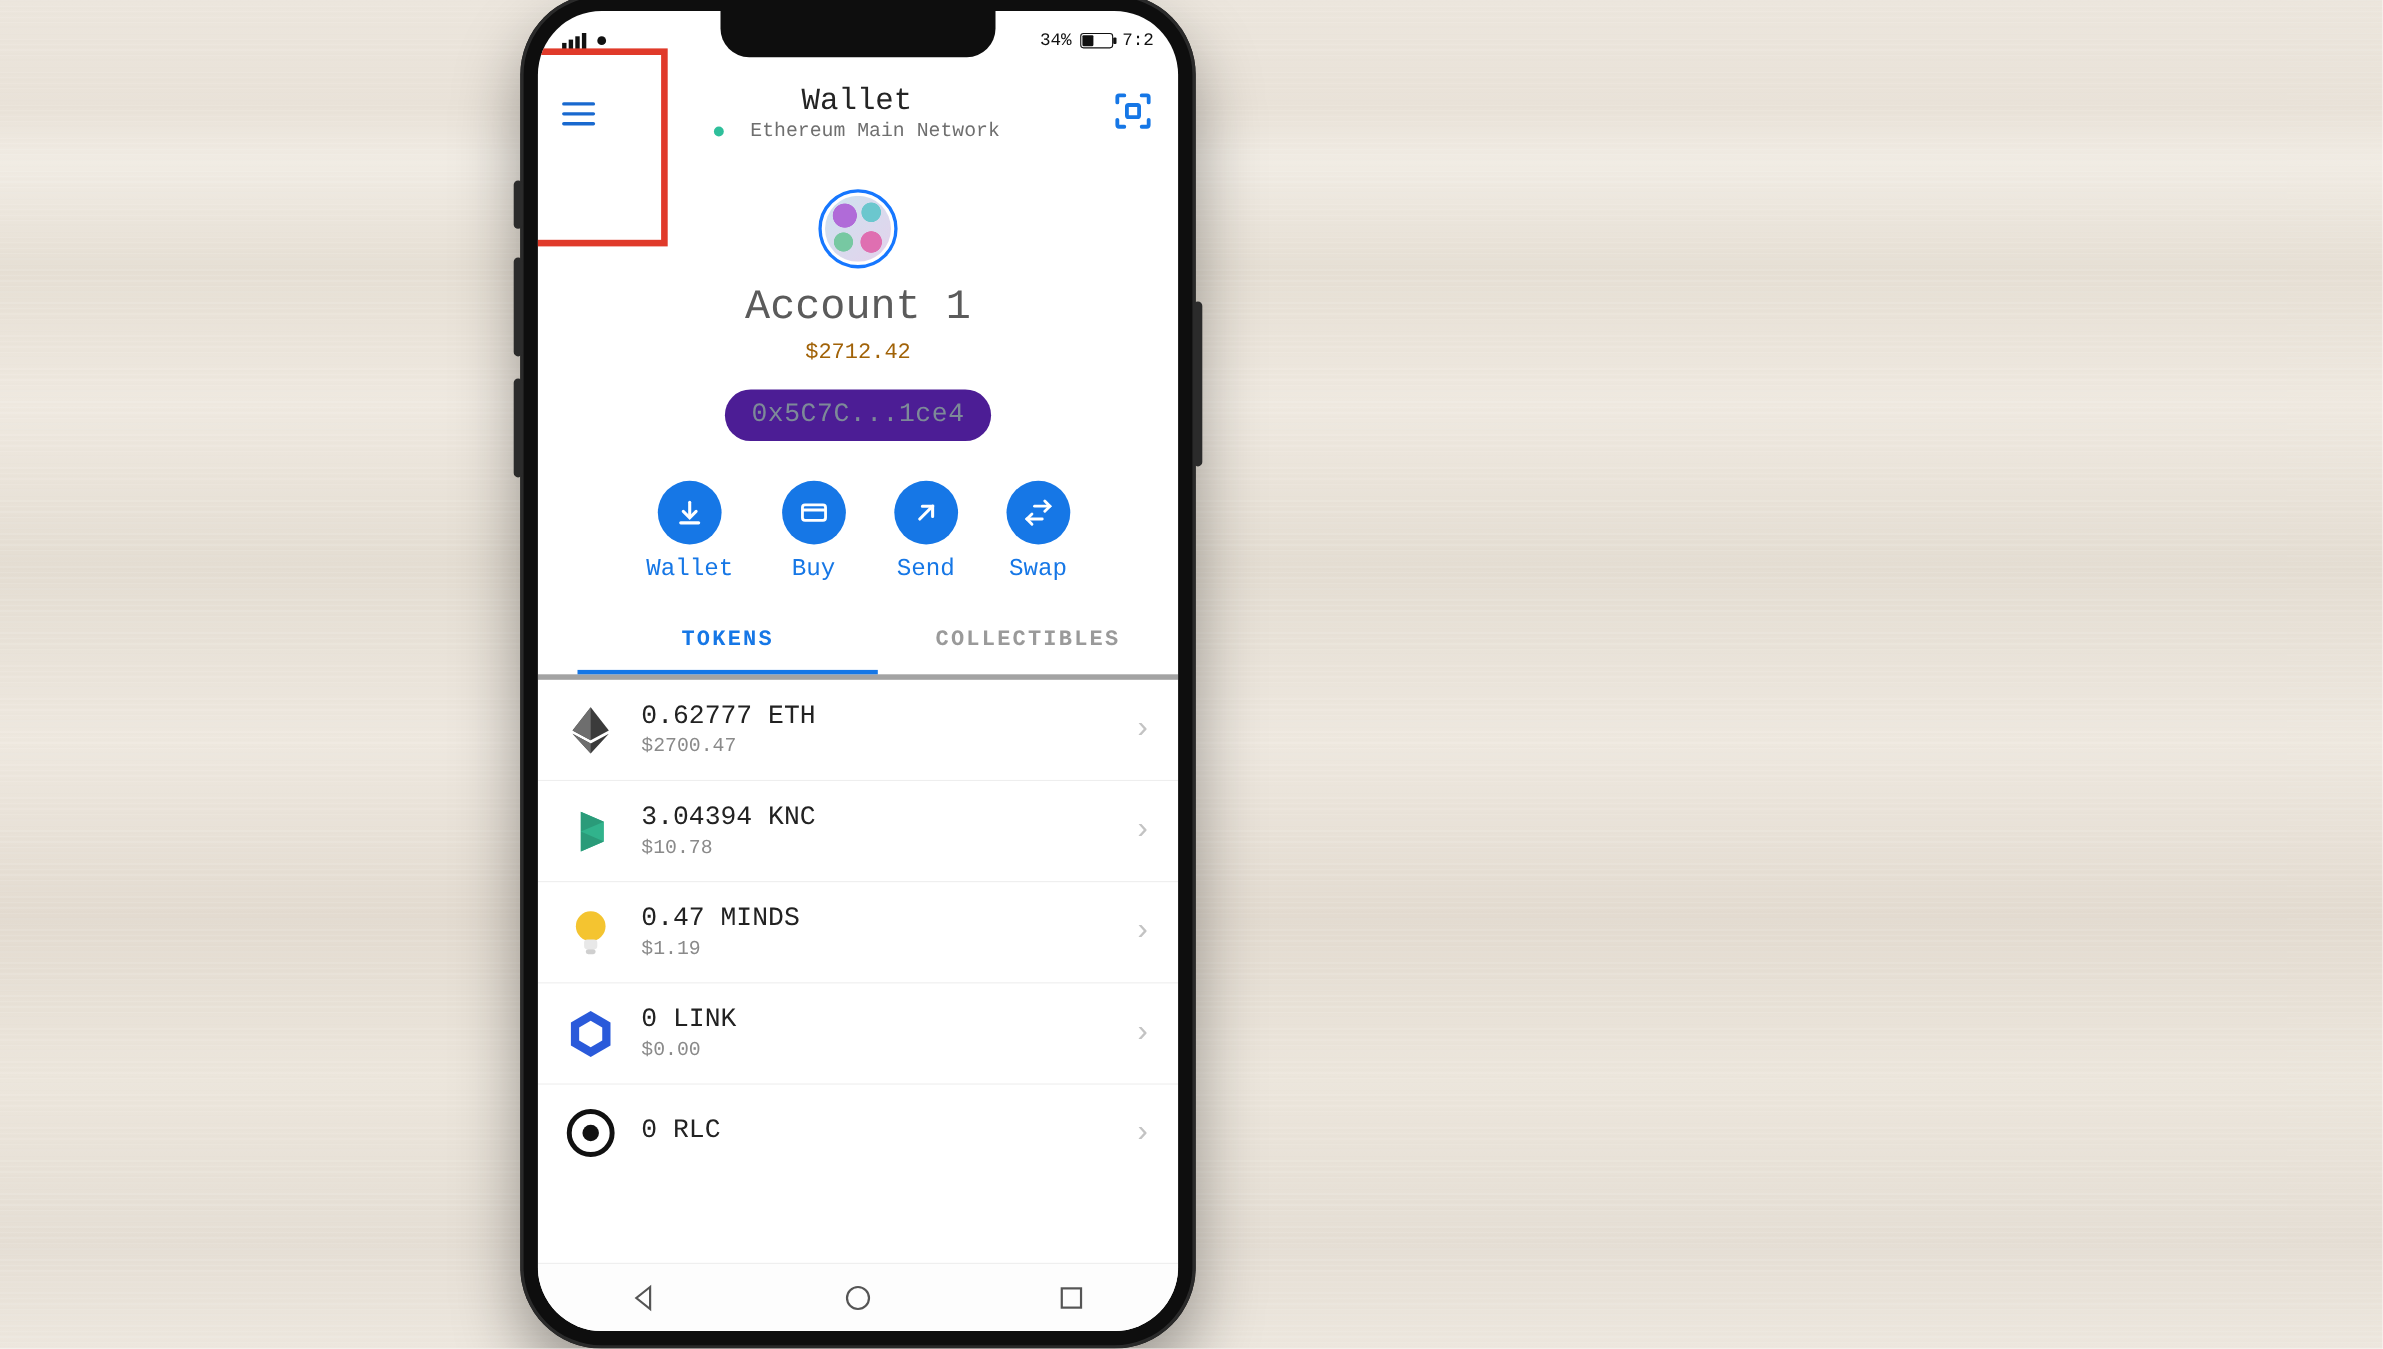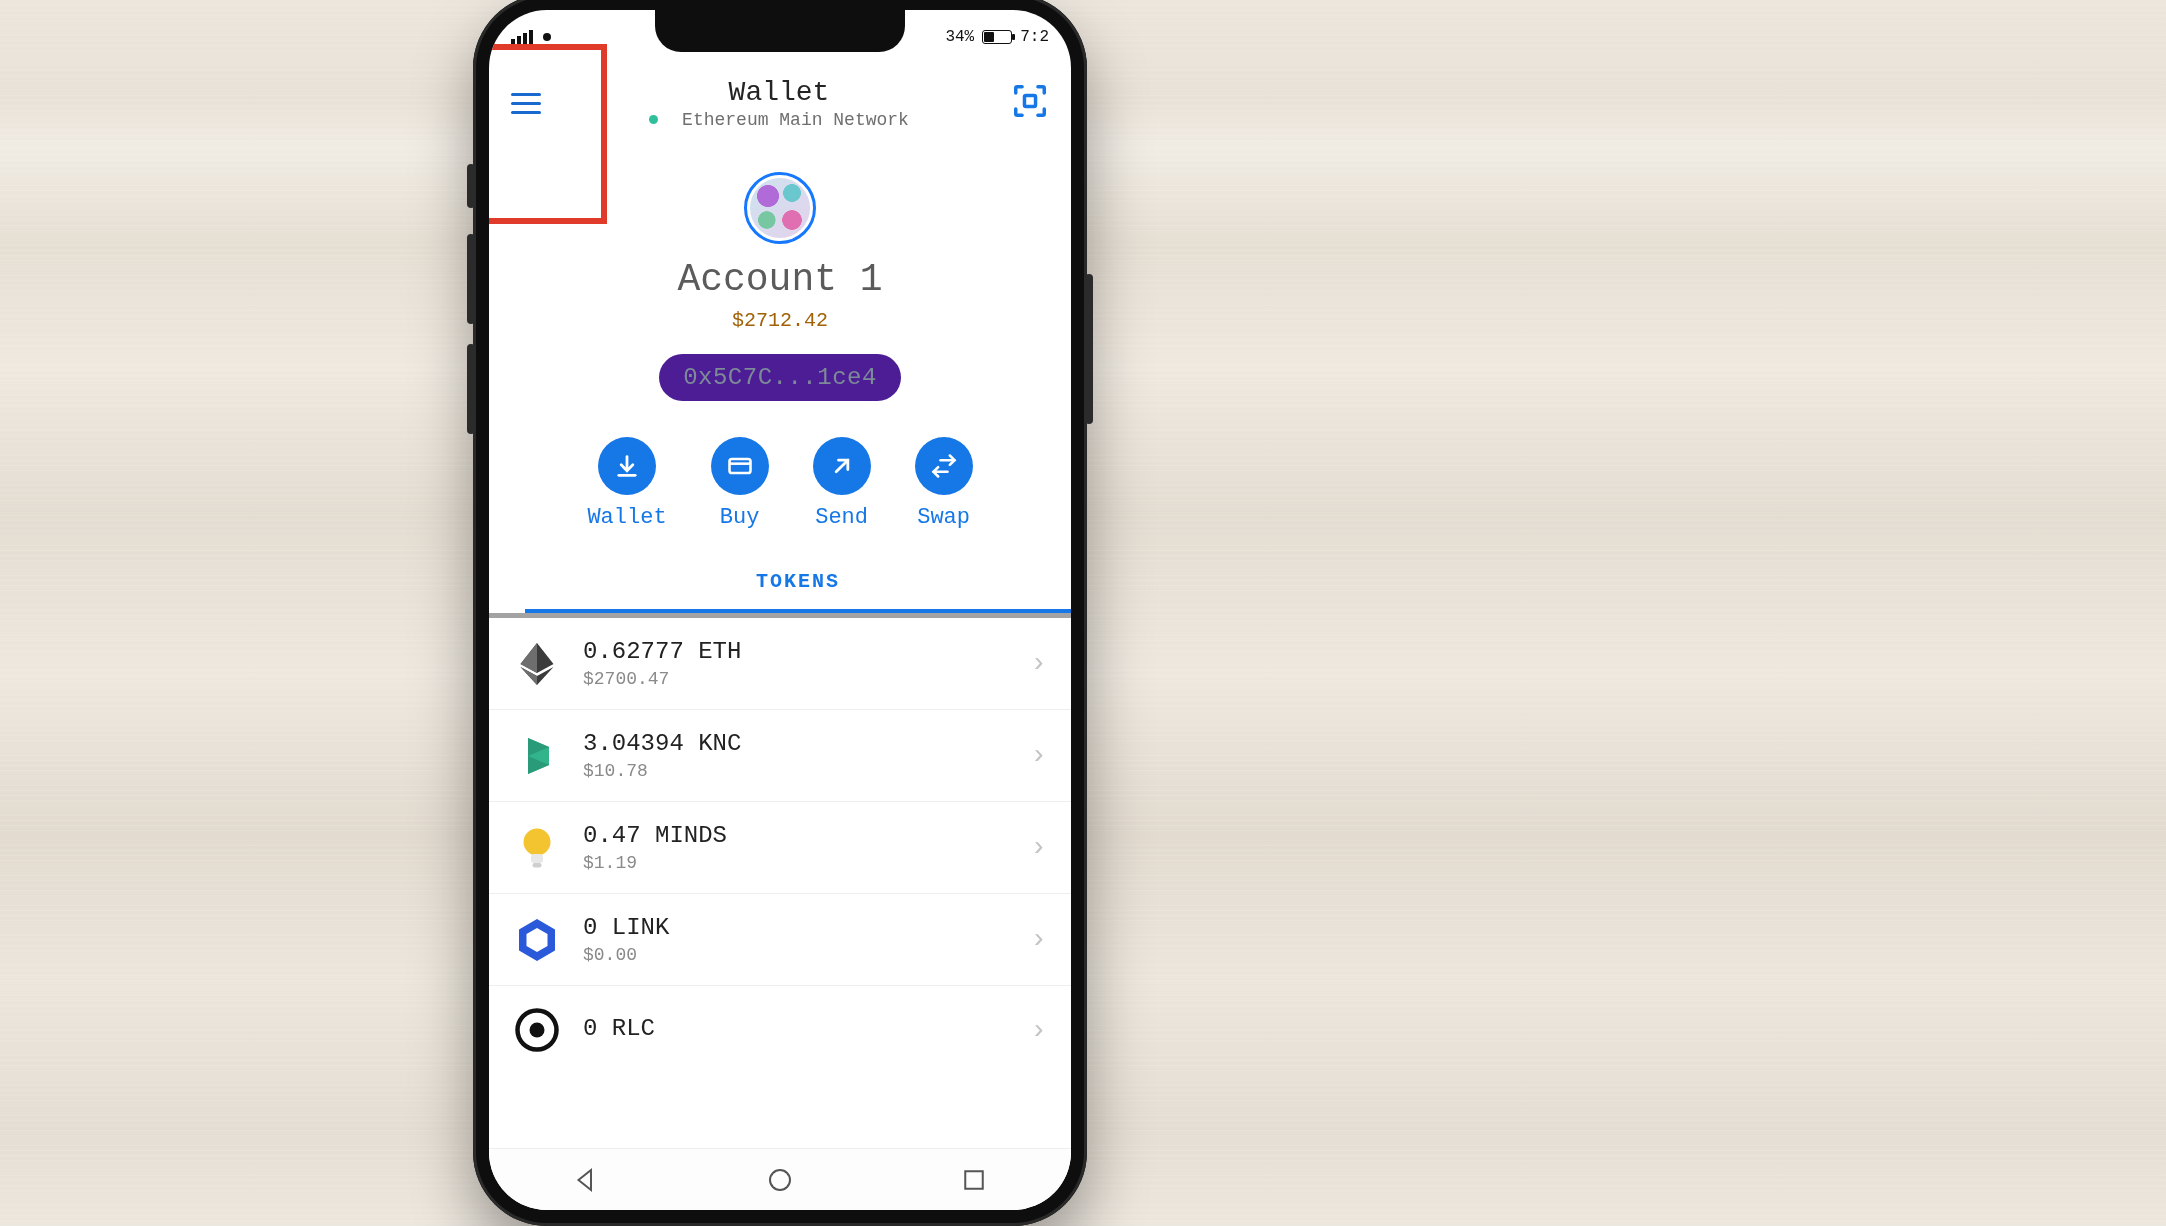--- a/index.html
+++ b/index.html
@@ -276,20 +276,21 @@
               <path d="M7 21l-4-4 4-4"></path>
               <path d="M3 17h12"></path>
             </svg>
           </div>
         <div class="lbl">Swap</div>
       </div>
     </div>
 
     <div class="tabs">
       <div class="tab active">TOKENS</div>
+      <div class="tab">COLLECTIBLES</div>
     </div>
 
     <div class="list">
       <div class="row">
         <div class="ticon">
           <svg viewBox="0 0 32 32">
               <polygon points="16,2 27,16 16,22 5,16" fill="#3b3b3b"></polygon>
               <polygon points="16,2 16,22 5,16" fill="#6e6e6e"></polygon>
               <polygon points="16,24 27,18 16,30 5,18" fill="#3b3b3b"></polygon>
               <polygon points="16,24 16,30 5,18" fill="#6e6e6e"></polygon>

